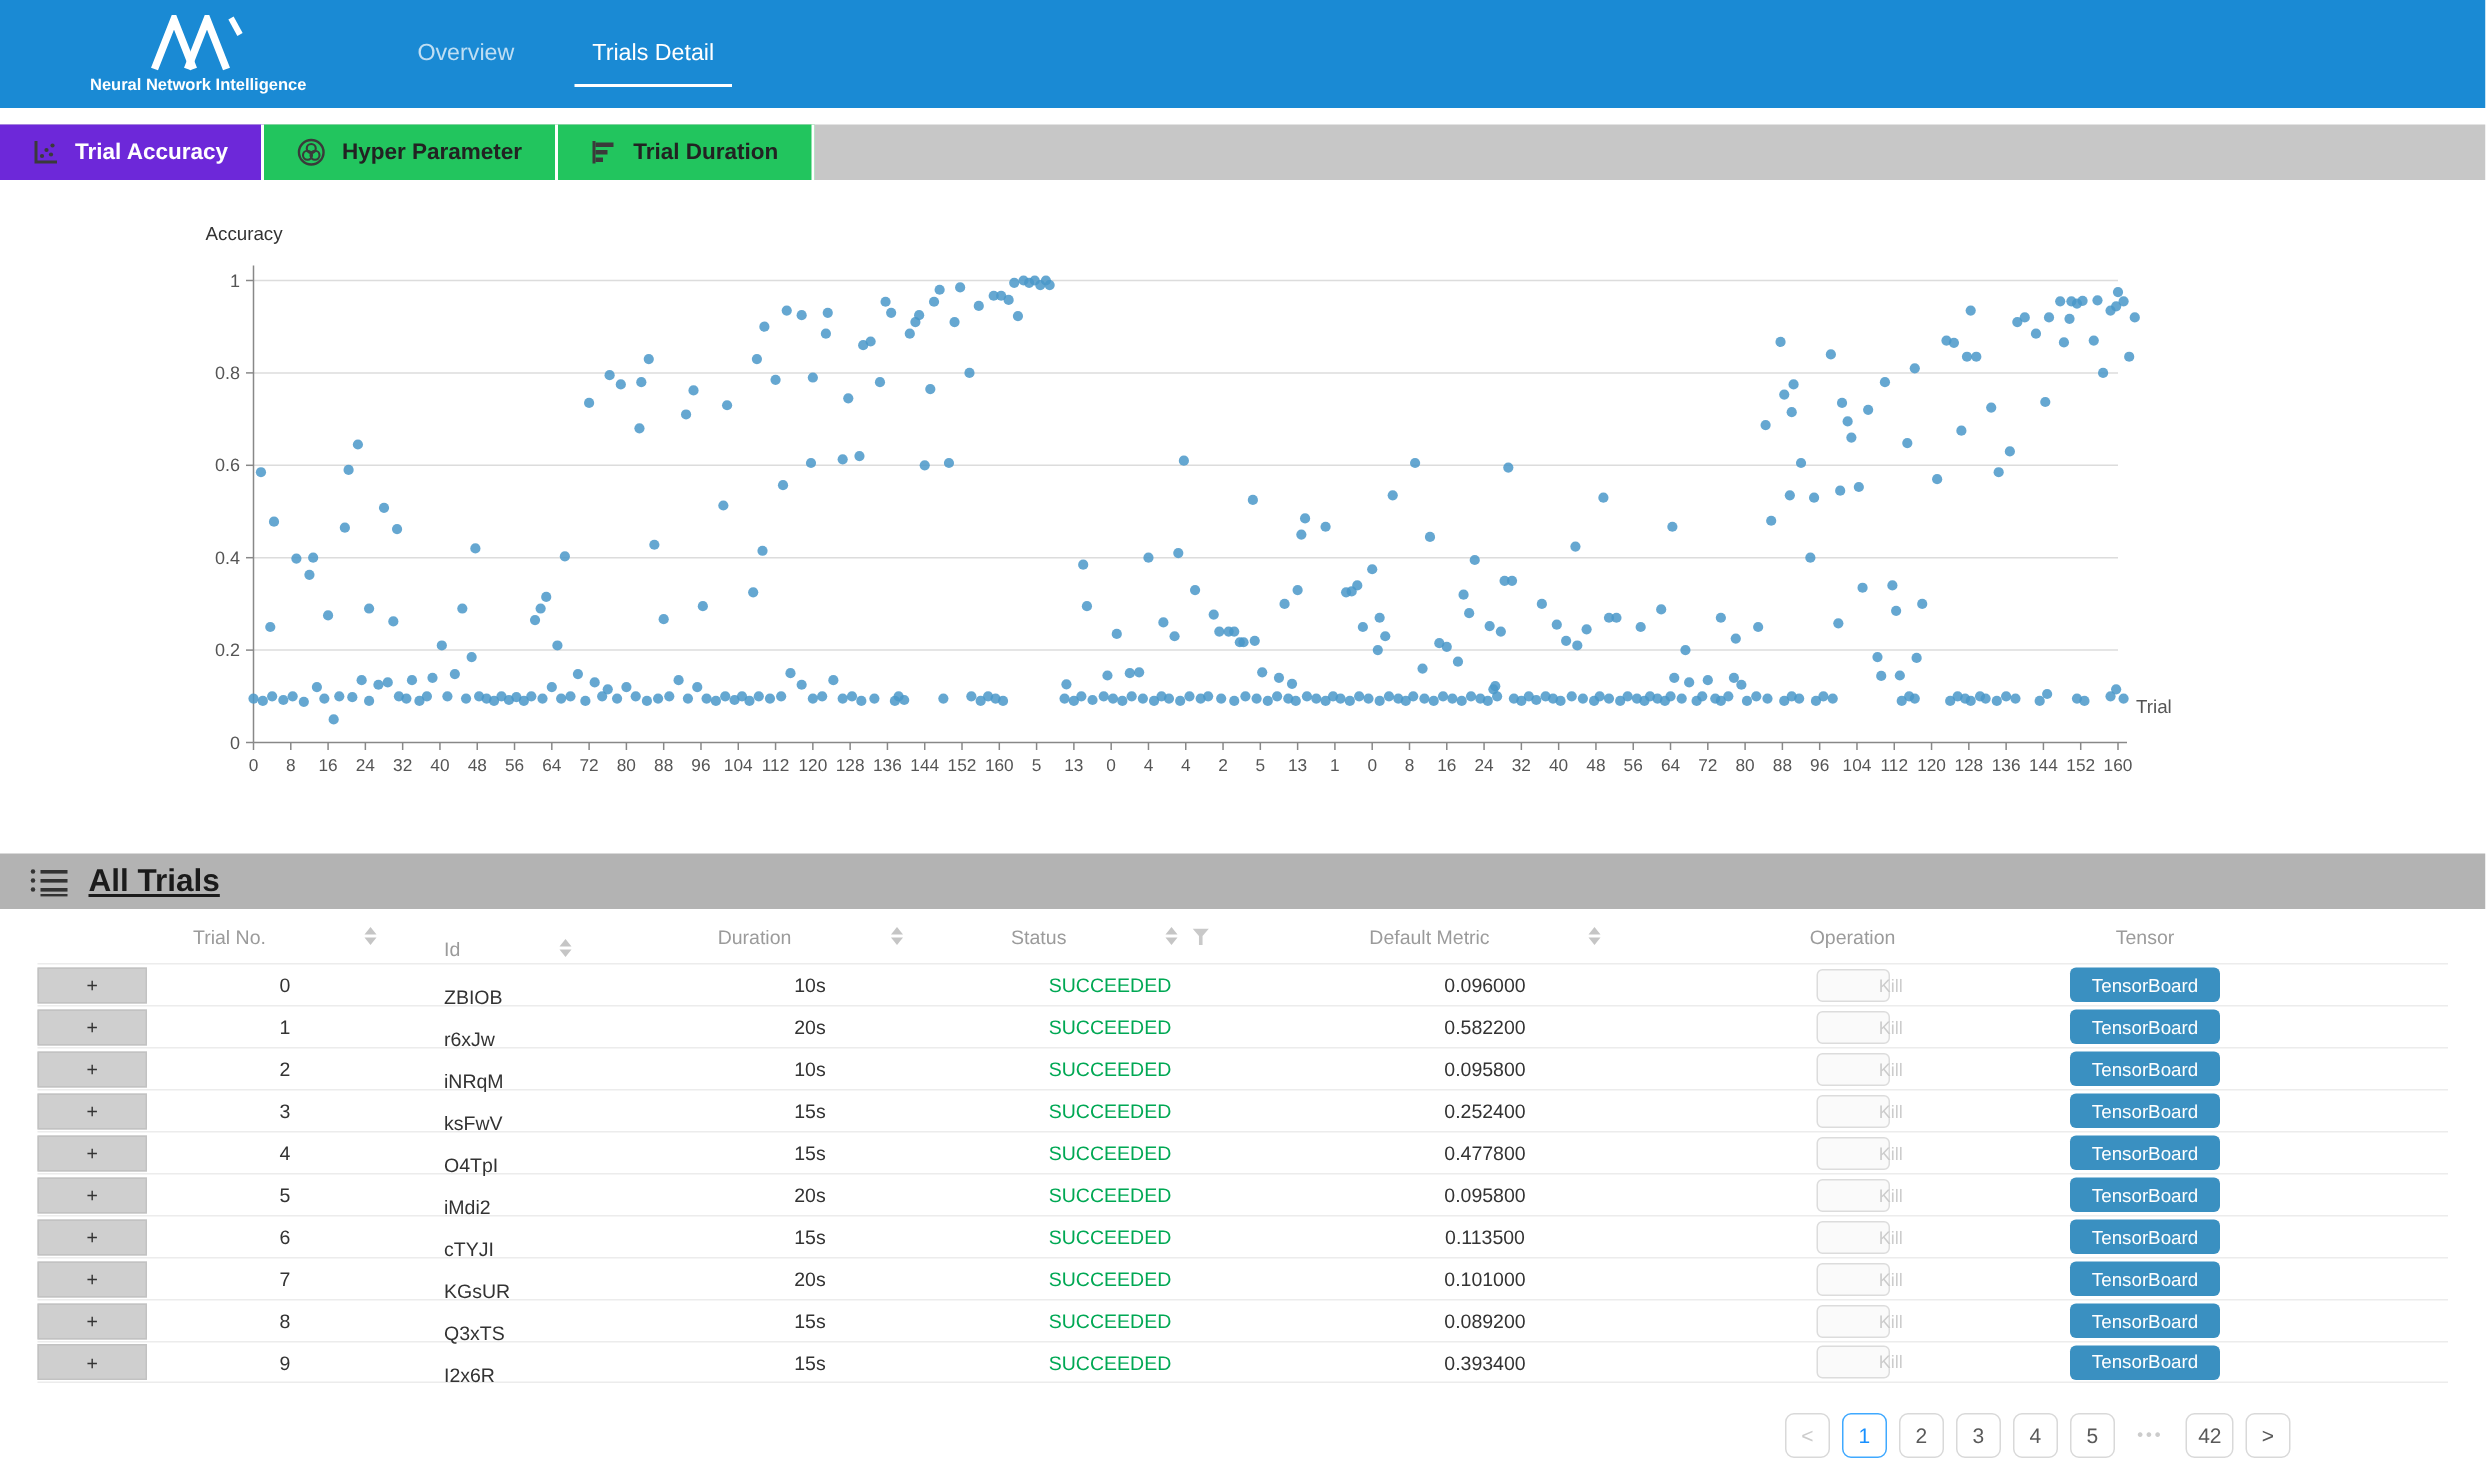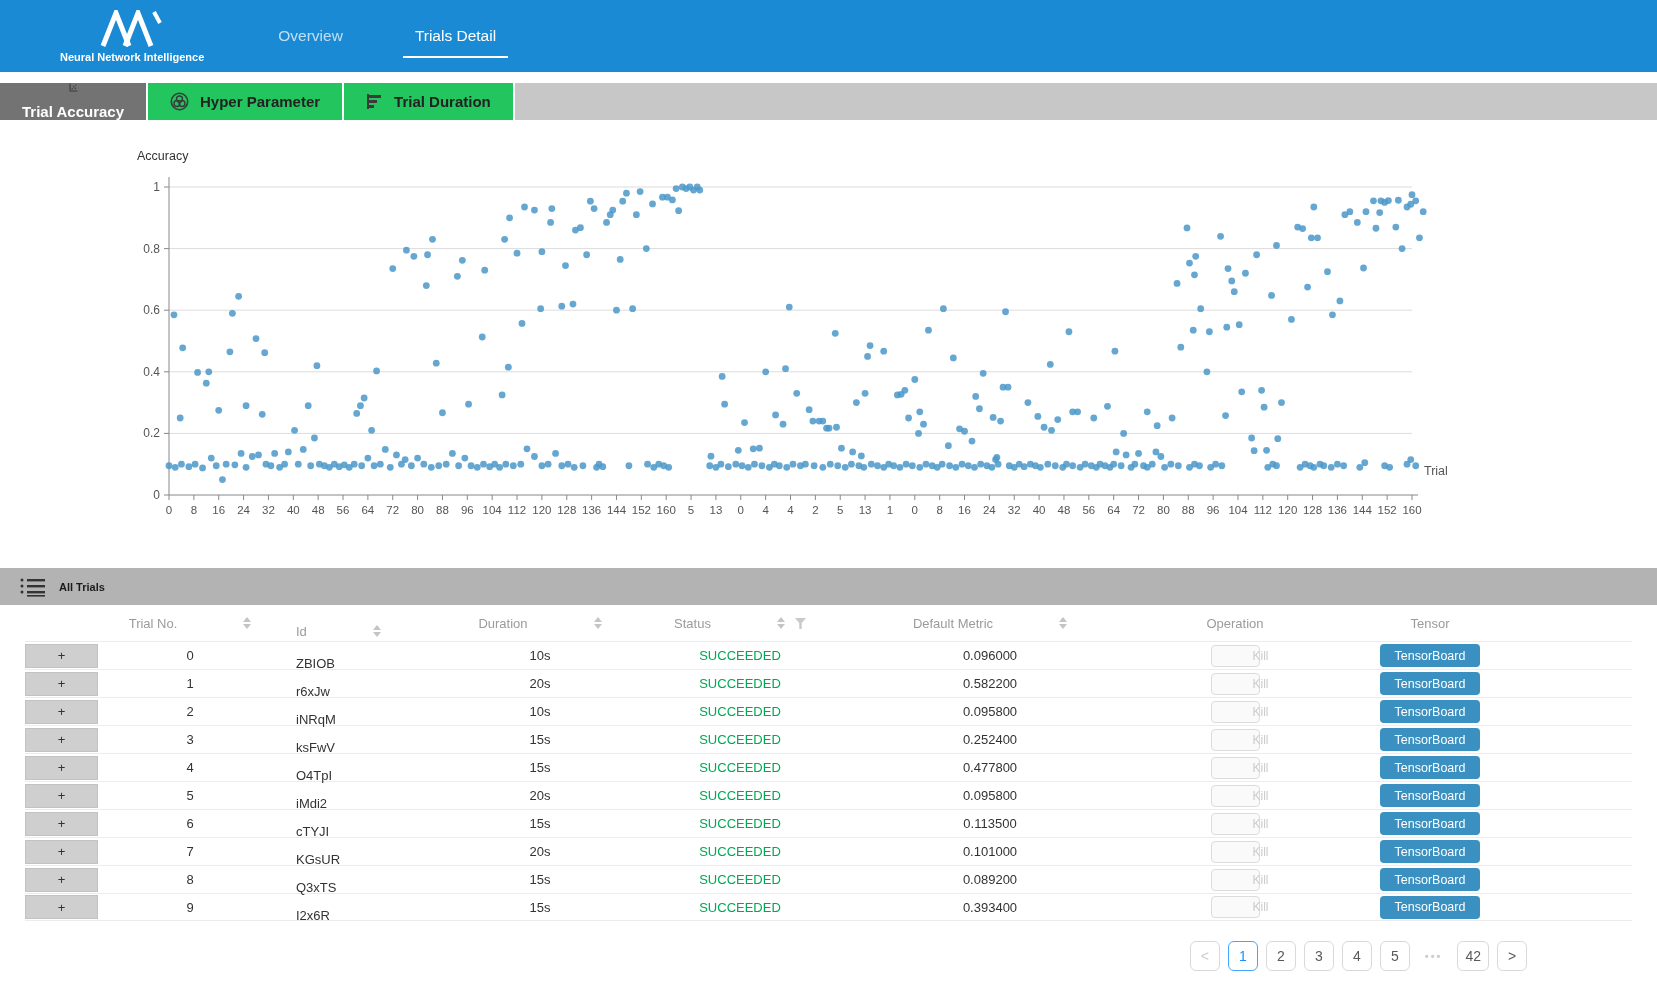--- a/index.html
+++ b/index.html
@@ -6,35 +6,35 @@
   html,body { margin:0; padding:0; }
   body {
     width:1657px; height:984px; overflow:hidden;
     background:#fff; font-family:"Liberation Sans", sans-serif;
     --header-blue:#1a8ad4; --success-green:#00a854; --tb-blue:#3a90c1;
   }
   
   .topnav { height:72px; background:var(--header-blue); display:flex; align-items:center; }
   .logo { margin-left:60px; display:flex; flex-direction:column; align-items:center;text-align:center; }
   .logo-sub { color:#fff; font-size:11px; font-weight:bold; margin-top:3px; white-space:nowrap; }
-  .nav-tabs { display:flex; margin-left:66px; gap:56px; align-items:center; }
+  .nav-tabs { display:flex; margin-left:66px; gap:36px; align-items:center; }
   .nav-tab { position:relative; color:rgba(255,255,255,.72); font-size:15.5px; padding:6px 8px; cursor:pointer; }
   .nav-tab.active { color:#fff; }
   .nav-tab.active::after { content:""; position:absolute; left:-4px; right:-4px; bottom:-7px; height:2px; background:#fff; }
   
   .toolbar { margin-top:11px; height:37px; background:#c7c7c7; display:flex; }
   .tool-tab { display:flex; align-items:center; gap:11px; padding:0 22px; background:#22c55e;
               border-right:2px solid #fff; font-size:15px; font-weight:bold; color:#222; cursor:pointer; white-space:nowrap; }
-  .tool-tab.active { background:#737373; color:#fff;flex-direction:column; }
+  .tool-tab.active { background:#6d28d9; color:#fff; }
   
   .chart-wrap { margin-top:20px; }
   
   .trials-bar { margin-top:24px; height:37px; background:#b3b3b3; display:flex; align-items:center; }
   .trials-bar .bar-icon { margin-left:20px; }
-  .trials-title { margin-left:13px; font-size:11px; font-weight:bold; color:#1b1b1b; }
+  .trials-title { margin-left:13px; font-size:21px; font-weight:bold; color:#1b1b1b;text-decoration:underline; }
   
   .table { margin:0 25px; }
   .thead { display:flex; align-items:center; height:36px; color:#9b9b9b; font-size:13px; }
   .trow  { display:flex; align-items:center; height:28px; border-top:1px solid #ececec; font-size:13px; color:#333; }
   .trow:last-child { border-bottom:1px solid #ececec; }
   .col-expand { width:75px;  display:flex; justify-content:flex-start; }
   .col-no     { width:180px; text-align:center; }
   .col-id     { width:160px; padding-left:16px; text-align:left;margin-top:16px; }
   .col-dur    { width:200px; text-align:center; }
   .col-status { width:200px; text-align:center; }

